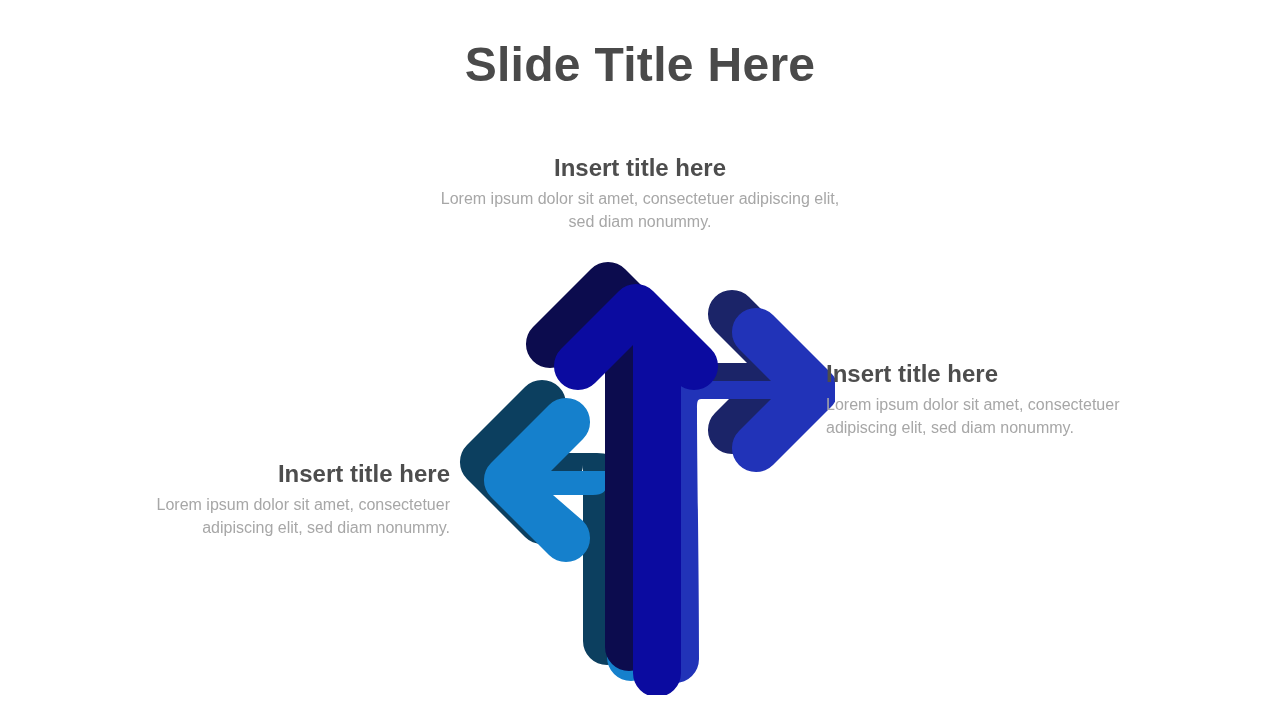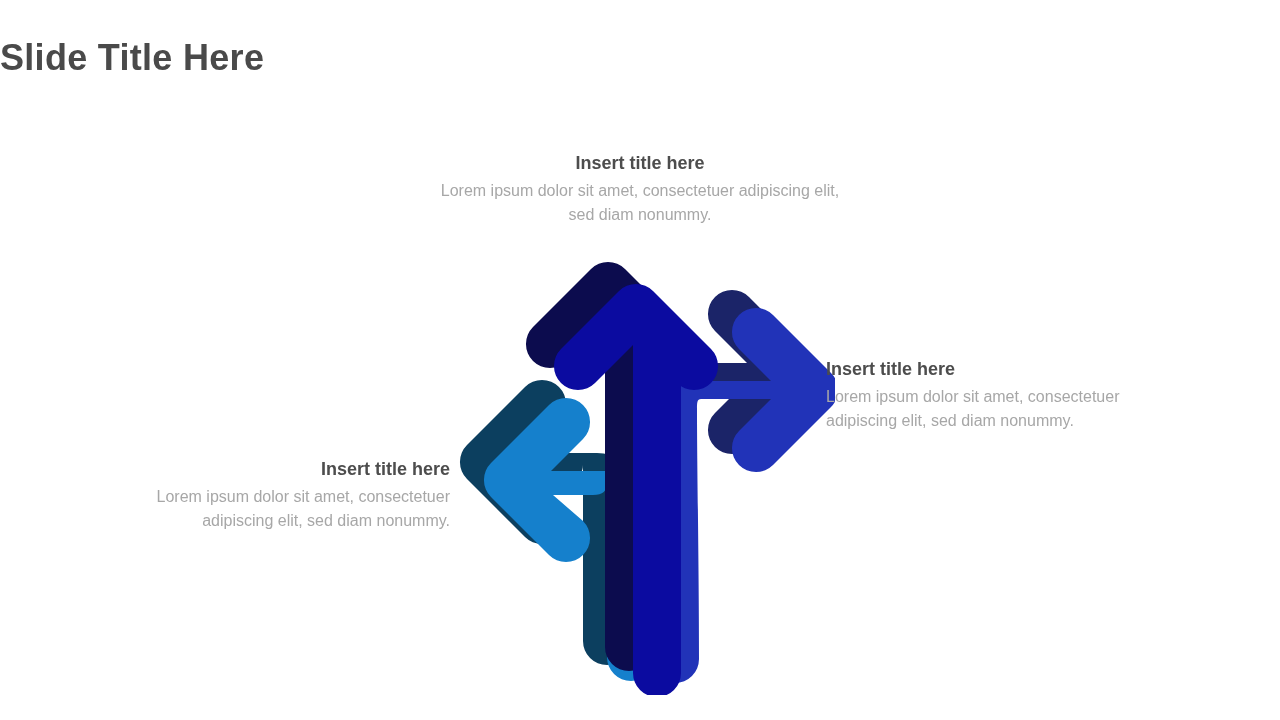--- a/index.html
+++ b/index.html
@@ -17,33 +17,33 @@
   .slide {
     position: absolute;
     inset: 0;
     background: #ffffff;
   }
   .slide-title {
     position: absolute;
     left: 0;
     top: 36px;
     width: 1280px;
-    text-align: left;
-    font-size: 36px;
+    text-align: center;
+    font-size: 48px;
     font-weight: bold;
     color: #4a4a4a;
     letter-spacing: 0.3px;
     line-height: 1.2;
   }
 
   .callout {
     position: absolute;
   }
   .callout .c-title {
-    font-size: 18px;
+    font-size: 24px;
     font-weight: bold;
     color: #4d4d4d;
     line-height: 1.3;
     margin-bottom: 4px;
   }
   .callout .c-body {
     font-size: 16px;
     color: #a7a7a7;
     line-height: 1.45;
     font-weight: normal;

